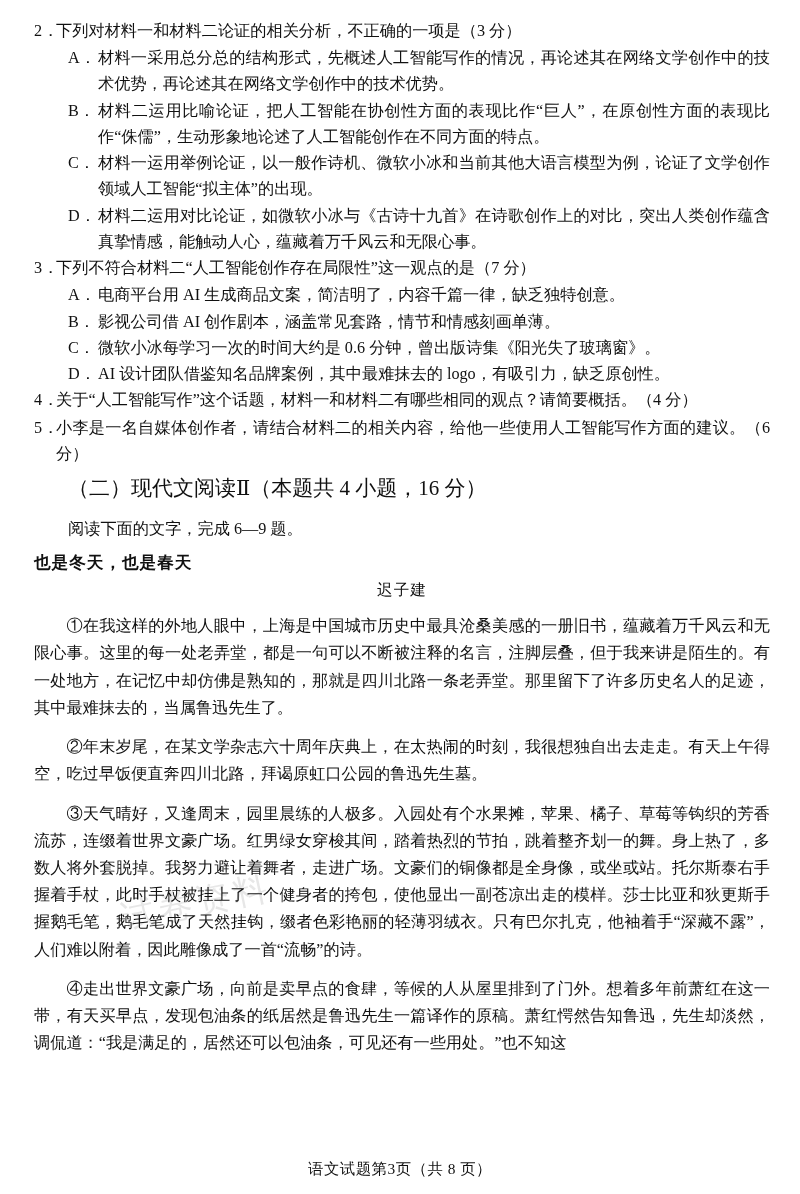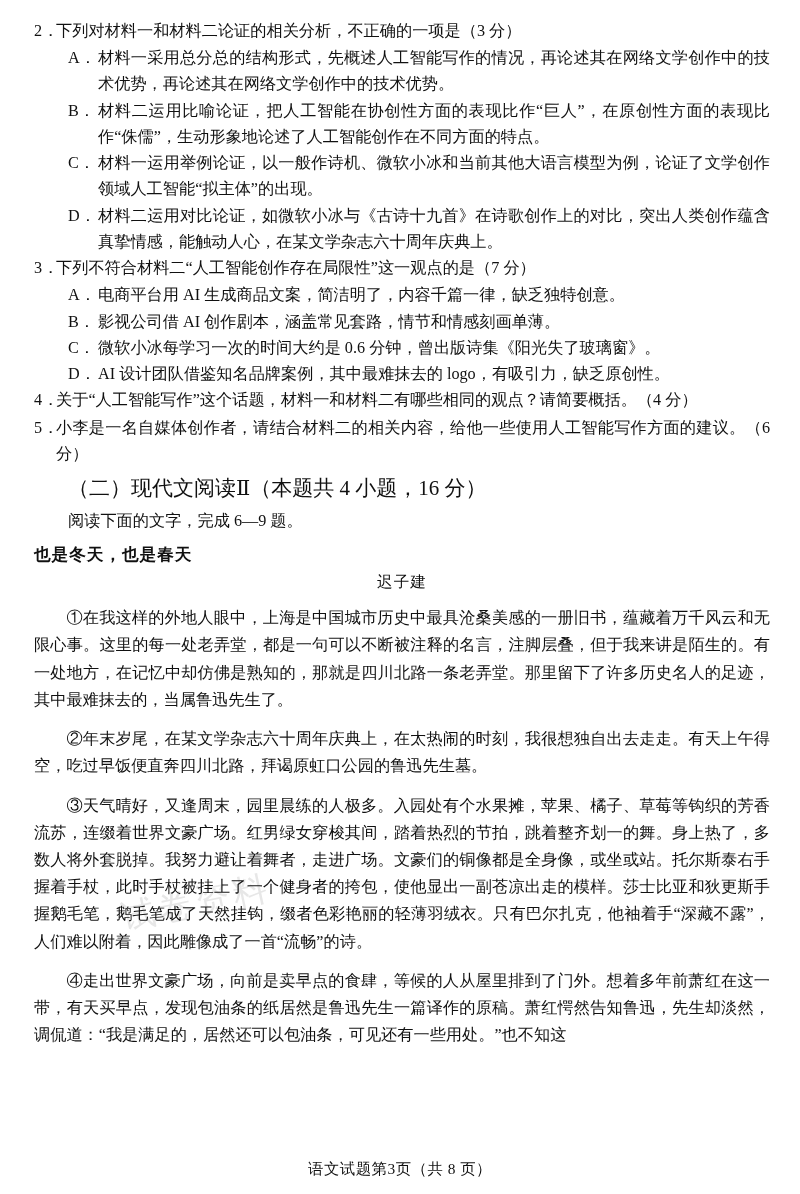--- a/index.html
+++ b/index.html
@@ -66,21 +66,21 @@
   .sub-head {
     font-size: 21px;
     line-height: 1.62;
     margin-left: 34px;
     margin-top: 4px;
   }
   .lead-in {
     font-size: 16.2px;
     line-height: 1.62;
     margin-left: 34px;
-    margin-top: 3px;
+    margin-top: 11px;
   }
   .title {
     text-align: left;
     font-size: 16.6px;
     font-weight: bold;
     margin-top: 10px;
     letter-spacing: 1px;
   }
   .author {
     text-align: center;
@@ -136,21 +136,21 @@
     <div class="opt-item">
       <span class="opt-label">B．</span>
       <span class="opt-text">材料二运用比喻论证，把人工智能在协创性方面的表现比作“巨人”，在原创性方面的表现比作“侏儒”，生动形象地论述了人工智能创作在不同方面的特点。</span>
     </div>
     <div class="opt-item">
       <span class="opt-label">C．</span>
       <span class="opt-text">材料一运用举例论证，以一般作诗机、微软小冰和当前其他大语言模型为例，论证了文学创作领域人工智能“拟主体”的出现。</span>
     </div>
     <div class="opt-item">
       <span class="opt-label">D．</span>
-      <span class="opt-text">材料二运用对比论证，如微软小冰与《古诗十九首》在诗歌创作上的对比，突出人类创作蕴含真挚情感，能触动人心，在某文学杂志六十周年庆典上。</span>
+      <span class="opt-text">材料二运用对比论证，如微软小冰与《古诗十九首》在诗歌创作上的对比，突出人类创作蕴含真挚情感，能触动人心，蕴藏着万千风云和无限心事。</span>
     </div>
 
     <div class="q-item">
       <span class="q-num">3．</span>
       <span class="q-text">下列不符合材料二“人工智能创作存在局限性”这一观点的是（7 分）</span>
     </div>
     <div class="opt-item">
       <span class="opt-label">A．</span>
       <span class="opt-text">电商平台用 AI 生成商品文案，简洁明了，内容千篇一律，缺乏独特创意。</span>
     </div>

